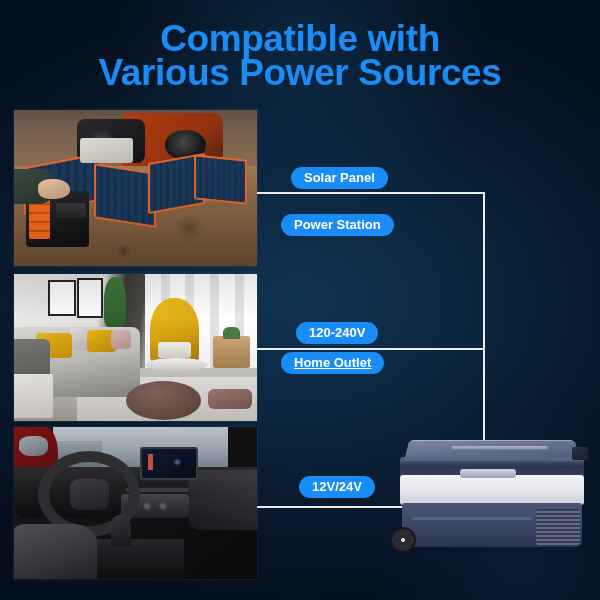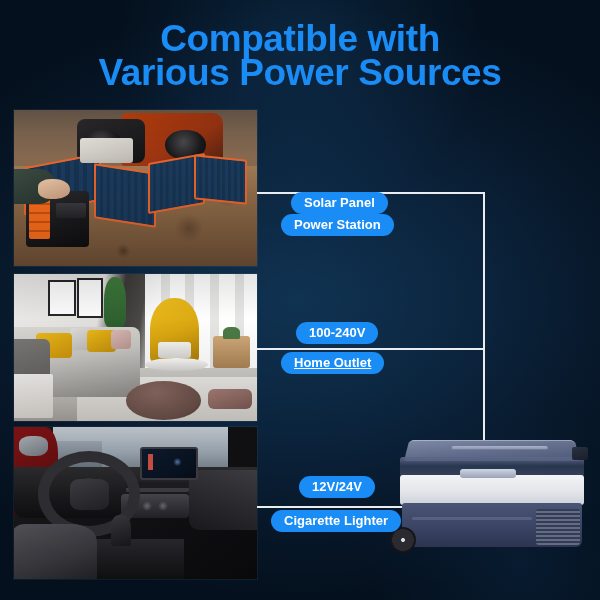--- a/index.html
+++ b/index.html
@@ -331,21 +331,21 @@
     color: #ffffff;
     font-size: 13px;
     font-weight: bold;
     line-height: 22px;
     height: 22px;
     padding: 0 13px;
     border-radius: 11px;
     white-space: nowrap;
     text-align: center;
   }
-  #pill-solar-panel      { left: 291px; top: 167px; margin-top: 25px; }
+  #pill-solar-panel      { left: 291px; top: 167px; }
   #pill-power-station    { left: 281px; top: 214px; }
   #pill-voltage-ac       { left: 296px; top: 322px; }
   #pill-home-outlet      { left: 281px; top: 352px; text-decoration: underline; }
   #pill-voltage-dc       { left: 299px; top: 476px; }
   #pill-cigarette-lighter{ left: 271px; top: 510px; }
 
   
   #product {
     position: absolute;
     left: 398px;
@@ -502,24 +502,23 @@
     </div>
   </div>
 
   <div class="line h" id="line-top"></div>
   <div class="line h" id="line-mid"></div>
   <div class="line h" id="line-bottom"></div>
   <div class="line v" id="line-vert"></div>
 
   <div class="pill" id="pill-solar-panel">Solar Panel</div>
   <div class="pill" id="pill-power-station">Power Station</div>
-  <div class="pill" id="pill-voltage-ac">100-240V</div>
+  <div class="pill" id="pill-voltage-ac">120-240V</div>
   <div class="pill" id="pill-home-outlet">Home Outlet</div>
   <div class="pill" id="pill-voltage-dc">12V/24V</div>
-  <div class="pill" id="pill-cigarette-lighter">Cigarette Lighter</div>
 
   <div id="product">
     <div class="fr-cable"></div>
     <div class="fr-lid">
       <div class="fr-lid-slot"></div>
     </div>
     <div class="fr-lidface"></div>
     <div class="fr-body">
       <div class="fr-logo">
         <span class="fr-logo-mark"></span>

